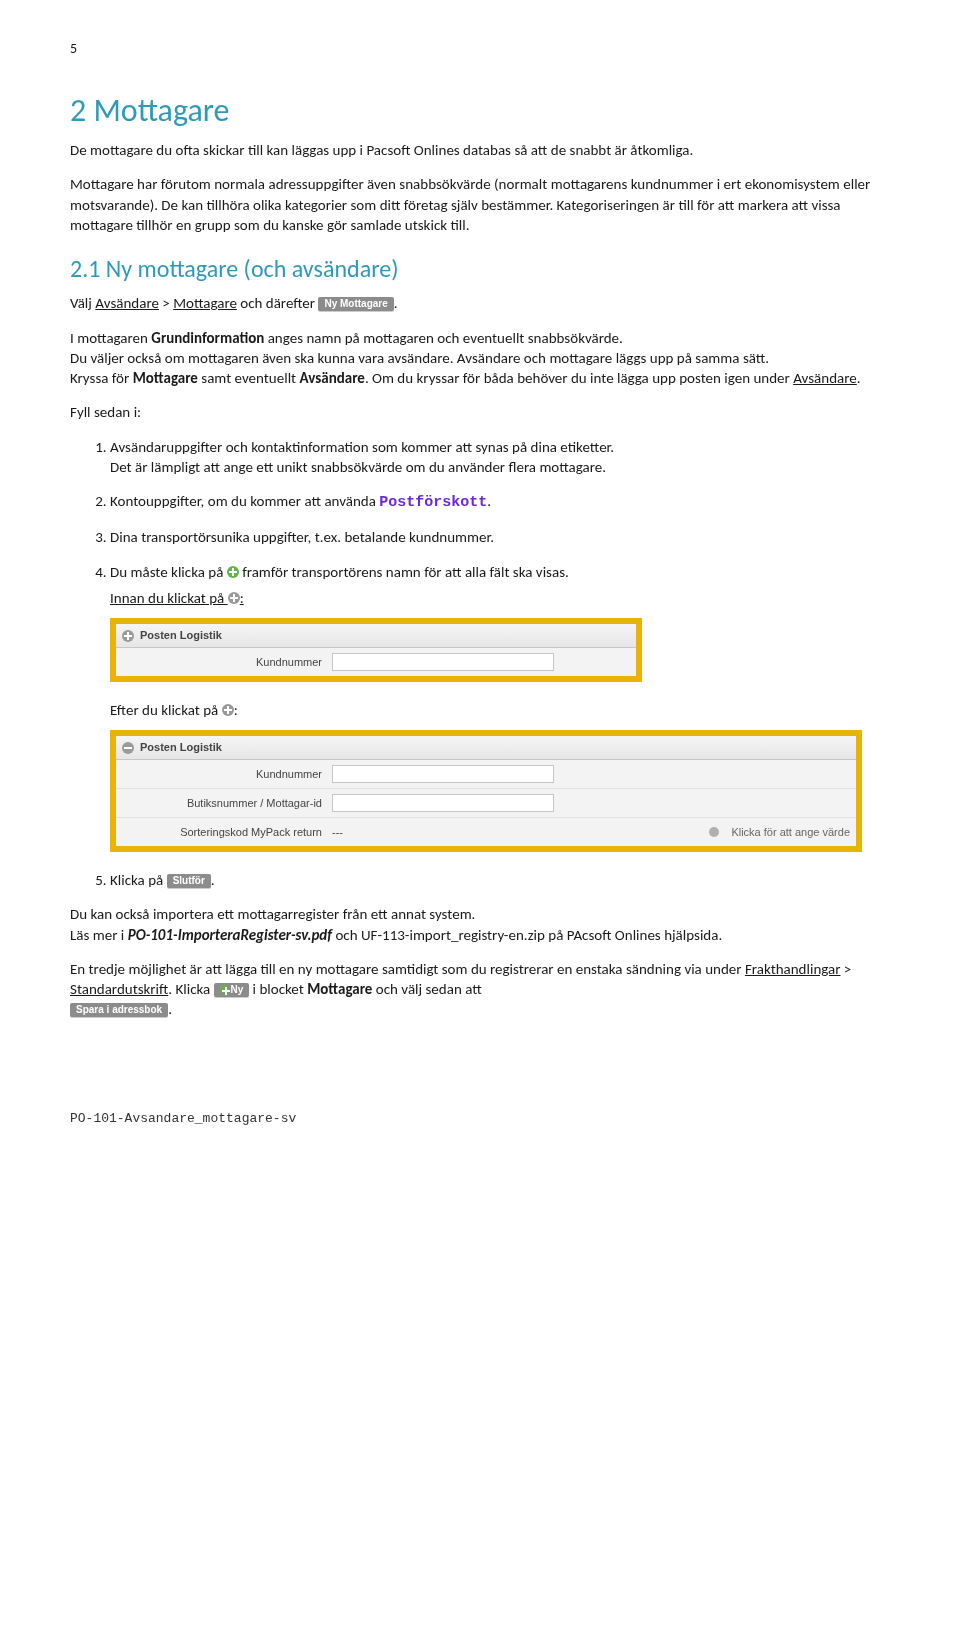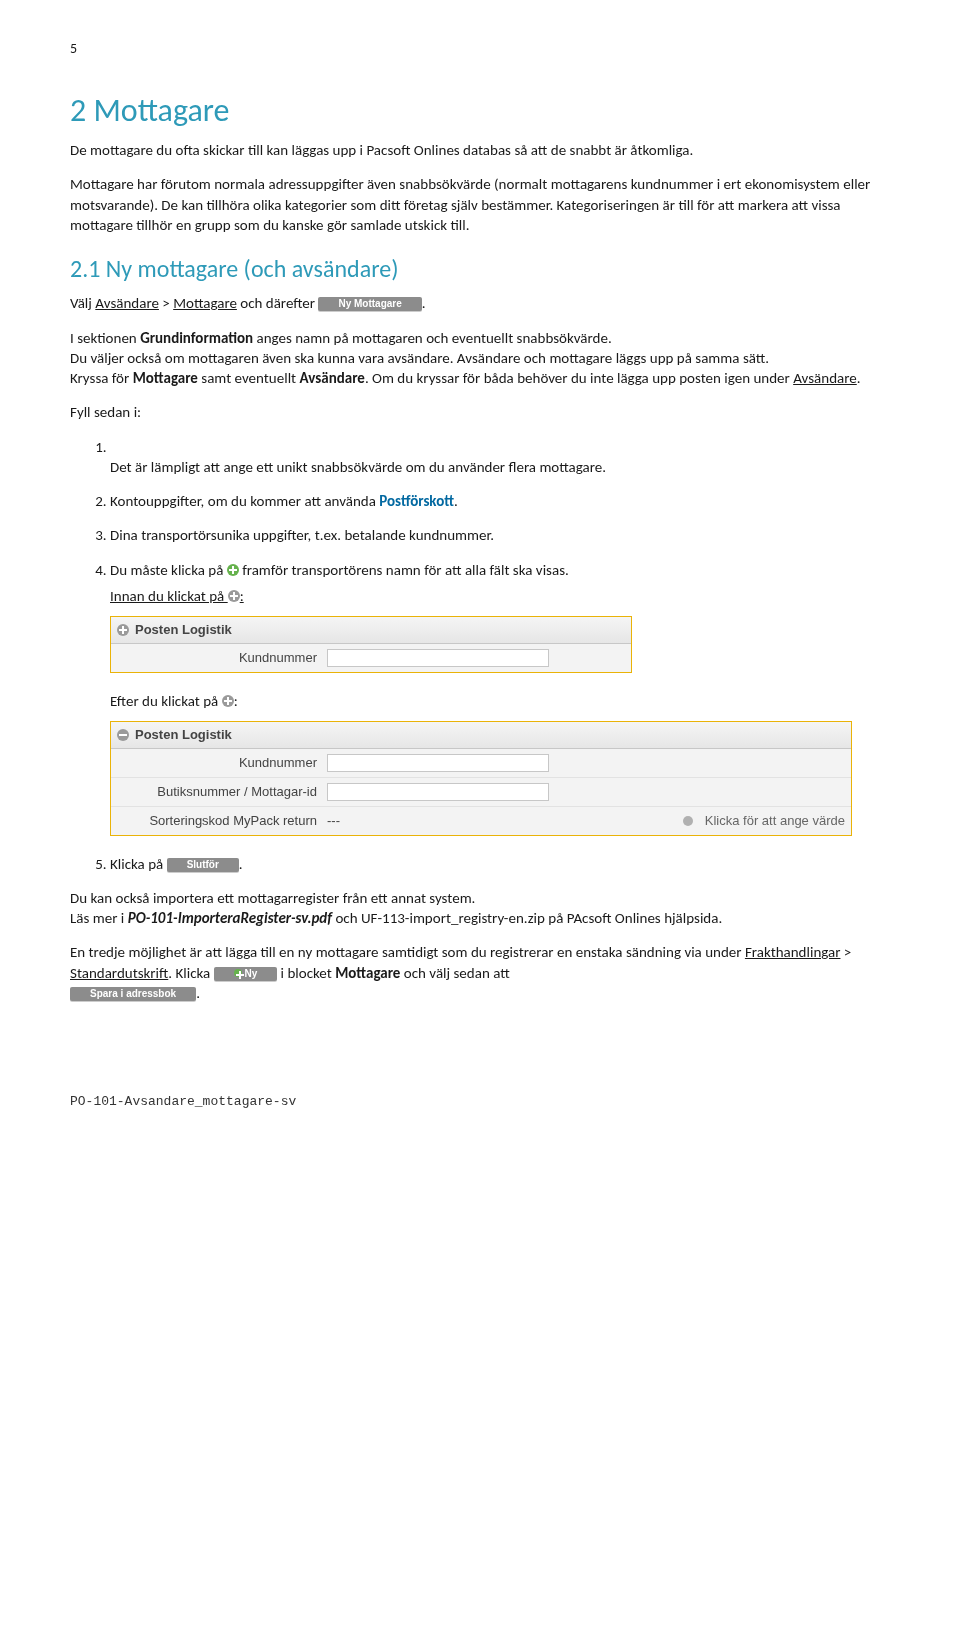--- a/index.html
+++ b/index.html
@@ -12,30 +12,30 @@
     width: 960px;
     box-sizing: border-box;
   }
   .page-num { font-size: 14px; margin-bottom: 30px; }
   h1 { color: #2e9ab8; font-weight: 400; font-size: 32px; margin: 18px 0 8px 0; }
   h2 { color: #2e9ab8; font-weight: 400; font-size: 24px; margin: 18px 0 8px 0; }
   p { margin: 6px 0 14px 0; }
   .u { text-decoration: underline; }
   .b { font-weight: bold; margin-top: 16px; }
   .i { font-style: italic; }
-  .link-blue { color: #0369a1; font-weight: bold; }
+  .link-blue { color: #6d28d9; font-weight: bold; font-family: Liberation Mono, monospace; }
   ol { margin: 6px 0 14px 0; padding-left: 40px; }
   ol > li { margin: 10px 0 14px 0; }
   .inline-btn {
     display: inline-block;
     background: #8c8c8c;
     color: #fff;
     font-size: 10px;
     font-weight: bold;
-    padding: 2px 20px;
+    padding: 2px 6px;
     border-radius: 2px;
     line-height: 1;
     vertical-align: 1px;
     font-family: Verdana, Arial, sans-serif;
     box-shadow: 0 1px 0 rgba(0,0,0,.2);
   }
   .icon-plus, .icon-minus, .icon-gray-plus, .icon-dot {
     display: inline-block;
     width: 12px; height: 12px;
     border-radius: 50%;
@@ -56,23 +56,23 @@
   .icon-minus { background:#9a9a9a; position:relative; }
   .icon-minus::after {
     content:""; position:absolute; background:#fff;
     left:2px; top:5px; width:8px; height:2px;
   }
   .icon-dot { background:#b0b0b0; width:10px; height:10px; }
 
   
   .ui-panel {
     font-family: Verdana, Arial, sans-serif;
-    font-size: 13px;
+    font-size: 11px;
     color: #555;
-    border: 1px solid #eab308;
+    border: 6px solid #eab308;
     background: #fff;
     width: 520px;
     margin: 6px 0 18px 50px;
   }
   .ui-panel-wide { width: 740px; }
   .ui-header {
     background: linear-gradient(#f5f5f5, #e6e6e6);
     border-bottom: 1px solid #c7c7c7;
     padding: 4px 6px;
     font-weight: bold;
@@ -110,30 +110,30 @@
 <p>Mottagare har förutom normala adressuppgifter även snabbsökvärde (normalt mottagarens kundnummer i ert ekonomisystem eller motsvarande). De kan tillhöra olika kategorier som ditt företag själv bestämmer. Kategoriseringen är till för att markera att vissa mottagare tillhör en grupp som du kanske gör samlade utskick till.</p>
 
 <h2>2.1  Ny mottagare (och avsändare)</h2>
 
 <p>
   <span>Välj </span><span class="u">Avsändare</span><span> &gt; </span><span class="u">Mottagare</span><span> och därefter </span>
   <span class="inline-btn">Ny Mottagare</span>.
 </p>
 
 <p>
-  <span>I sektionen </span><span class="b">Grundinformation</span><span> anges namn på mottagaren och eventuellt snabbsökvärde.</span><br>
+  <span>I mottagaren </span><span class="b">Grundinformation</span><span> anges namn på mottagaren och eventuellt snabbsökvärde.</span><br>
   <span>Du väljer också om mottagaren även ska kunna vara avsändare. Avsändare och mottagare läggs upp på samma sätt.</span><br>
   <span>Kryssa för </span><span class="b">Mottagare</span><span> samt eventuellt </span><span class="b">Avsändare</span><span>. Om du kryssar för båda behöver du inte lägga upp posten igen under </span><span class="u">Avsändare</span>.
 </p>
 
 <p>Fyll sedan i:</p>
 
 <ol>
   <li>
-    <br>
+    <span>Avsändaruppgifter och kontaktinformation som kommer att synas på dina etiketter.</span><br>
     <span>Det är lämpligt att ange ett unikt snabbsökvärde om du använder flera mottagare.</span>
   </li>
   <li>
     <span>Kontouppgifter, om du kommer att använda </span><span class="link-blue">Postförskott</span>.
   </li>
   <li>Dina transportörsunika uppgifter, t.ex. betalande kundnummer.</li>
   <li>
     <span>Du måste klicka på </span><span class="icon-plus"></span><span> framför transportörens namn för att alla fält ska visas.</span>
 
     <p class="sub" style="margin-left:0;text-decoration:underline;">

